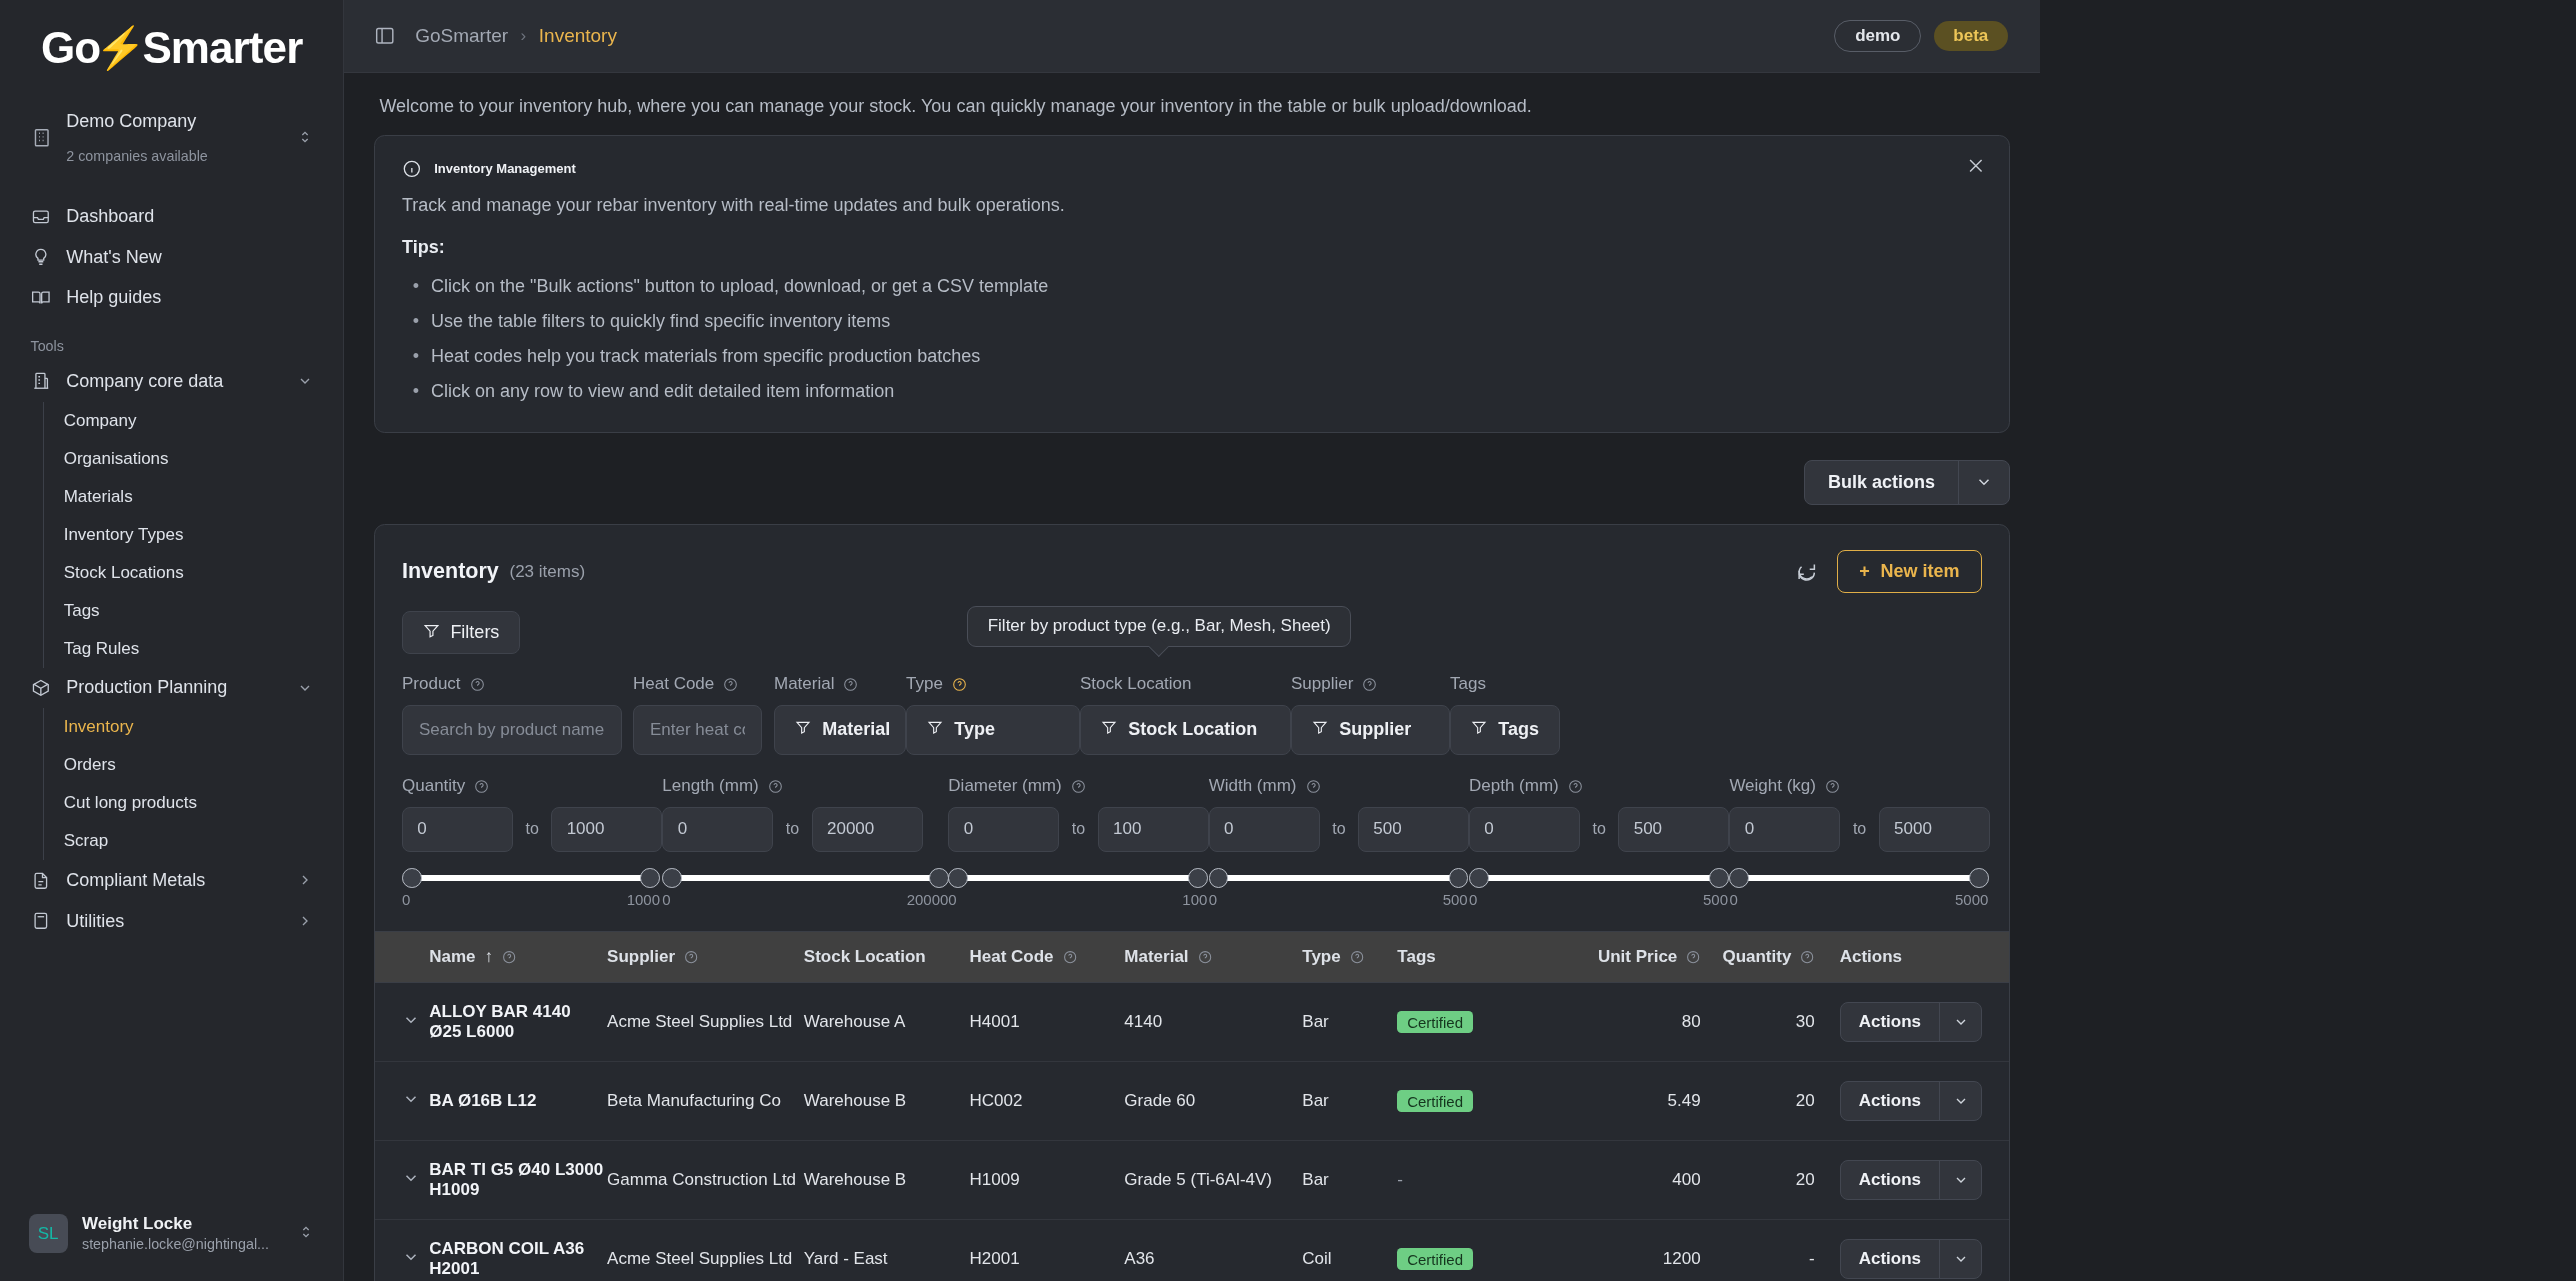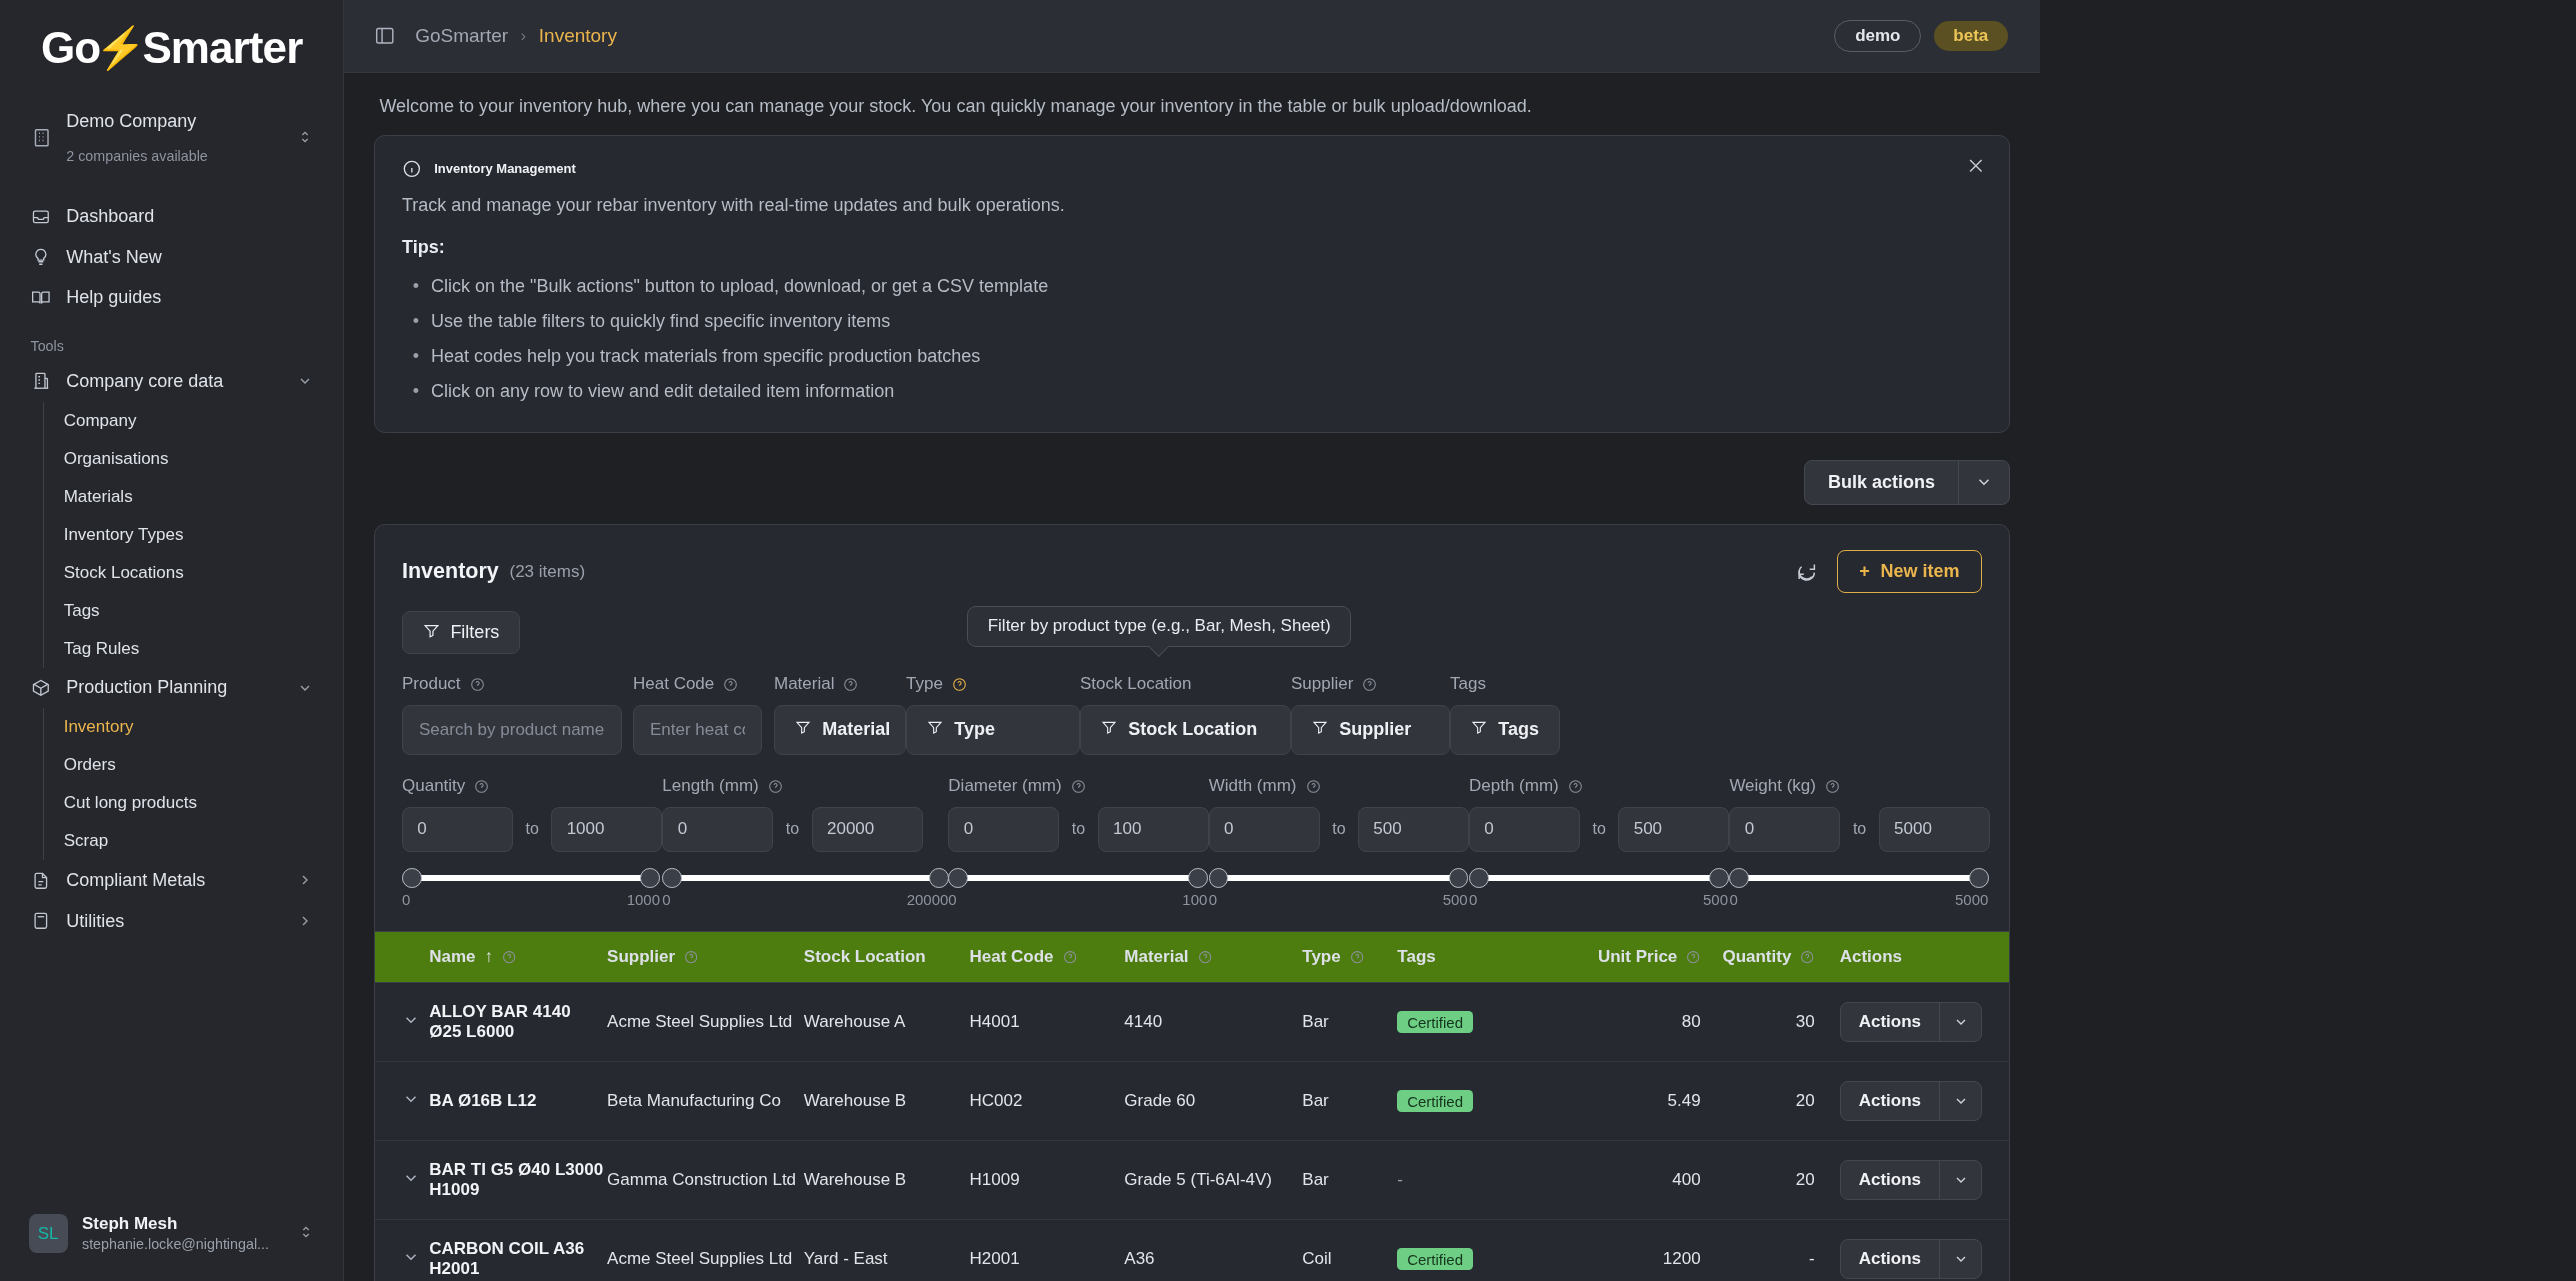--- a/index.html
+++ b/index.html
@@ -187,21 +187,21 @@
     position: absolute; top: 1.8px; width: 19.7px; height: 19.7px; border-radius: 50%;
     background: #3b3f47; border: 0.9px solid #b9bec7; cursor: pointer;
   }
   .slider-scale { display: flex; justify-content: space-between; font-size: 15px; color: #8e949f; margin-top: 1.8px; }
 
   
   .table-wrap { margin-top: 23px; border-top: 0.9px solid #3a3e46; }
   table { width: 100%; border-collapse: collapse; }
   thead th {
     font-size: 17px; font-weight: 700; color: #dde1e7; text-align: left;
-    padding: 15px 0; background: #4d7c0f; border-bottom: 0.9px solid #3a3e46;
+    padding: 15px 0; background: #404040; border-bottom: 0.9px solid #3a3e46;
     white-space: nowrap;
   }
   .th-inner { display: flex; align-items: center; gap: 9px; }
   .th-inner.right { justify-content: flex-end; }
   .sort-arrow { color: #dde1e7; font-size: 17px; }
   tbody td {
     font-size: 17px; color: #e2e5ea; padding: 19px 0;
     border-bottom: 0.9px solid #33363d; vertical-align: middle;
   }
   .c-exp { width: 59px; padding-left: 27px !important; color: #aeb4bf; cursor: pointer; }
@@ -365,21 +365,21 @@
             </svg>
         </span>
       </div>
 
     </nav>
 
     <div class="user-box">
       <div class="user-row">
         <span class="avatar">SL</span>
         <span class="user-meta">
-          <span class="user-name" style="display:block">Steph Mesh</span>
+          <span class="user-name" style="display:block">Weight Locke</span>
           <span class="user-mail" style="display:block">stephanie.locke@nightingal...</span>
         </span>
         <span class="cs-chev">
           <svg width="16" height="16" viewBox="0 0 24 24" fill="none" stroke="currentColor" stroke-width="2">
             <path d="M8 9l4-4 4 4M8 15l4 4 4-4"></path>
           </svg>
         </span>
       </div>
     </div>
   </aside>

